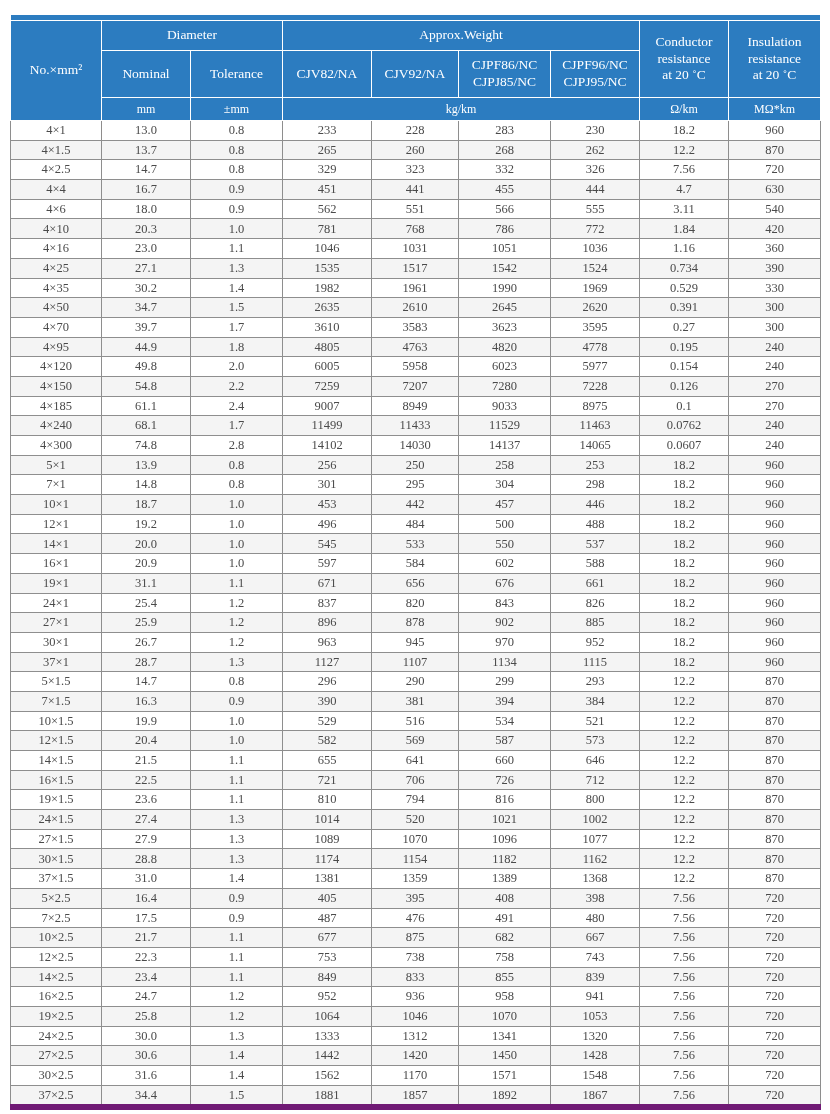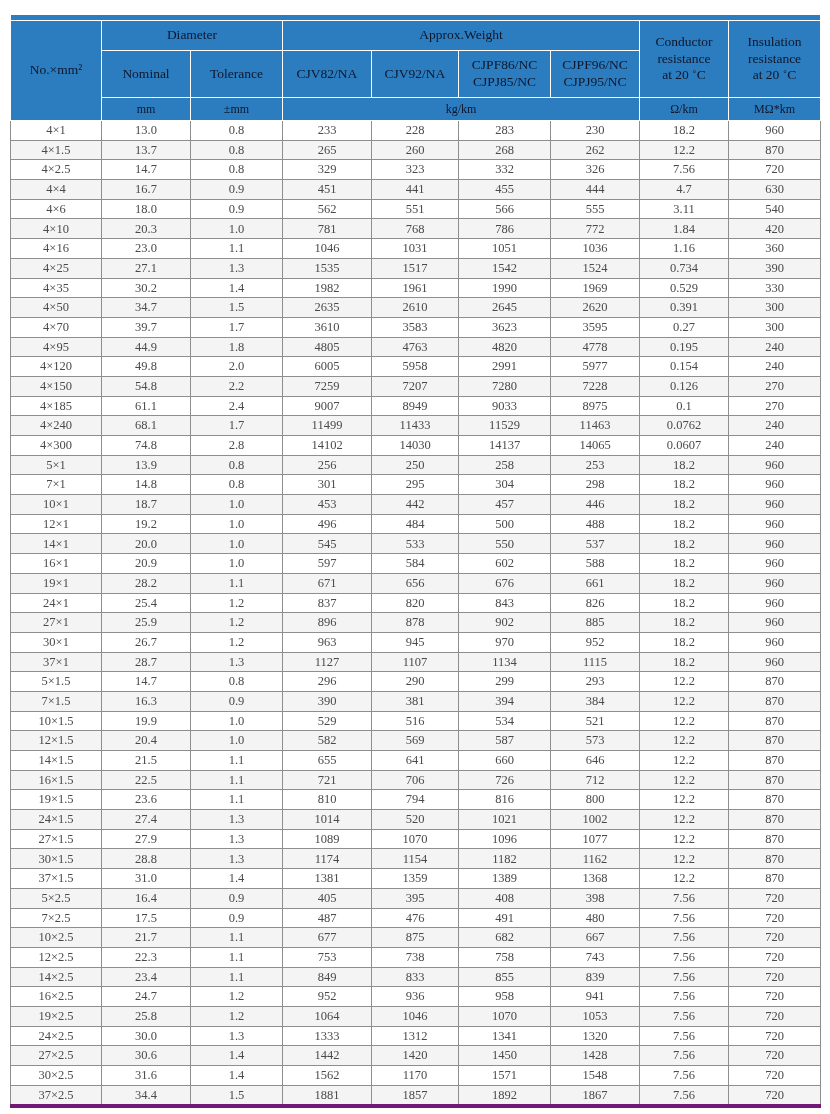--- a/index.html
+++ b/index.html
@@ -17,21 +17,21 @@
     background: #ffffff;
   }
   table.spec {
     border-collapse: collapse;
     table-layout: fixed;
     width: 810px;
   }
   
   thead th {
     background: #2c7cc0;
-    color: #0f172a;
+    color: #ffffff;
     border: 1px solid #ffffff;
     font-weight: normal;
     font-size: 13.5px;
     line-height: 1.25;
     text-align: center;
     vertical-align: middle;
     padding: 1px 2px;
     white-space: pre-line;
   }
   thead tr.strip-row th {
@@ -49,21 +49,21 @@
     color: #4a4a4a;
     font-size: 12.5px;
     text-align: center;
     vertical-align: middle;
     height: 18.7px;
     padding: 0 2px;
     line-height: 1;
     background: #ffffff;
   }
   tbody tr:nth-child(even) td { background: #f4f4f4; }
-  tbody { border-bottom: 4px solid #701a75; }
+  tbody { border-bottom: 6px solid #701a75; }
 </style>
 </head>
 <body>
 
 <div class="page">
   <table class="spec">
     <colgroup>
       <col style="width:91px">
         <col style="width:89px">
         <col style="width:92px">
@@ -239,21 +239,21 @@
           <td>4778</td>
           <td>0.195</td>
           <td>240</td>
         </tr>
         <tr>
           <td>4×120</td>
           <td>49.8</td>
           <td>2.0</td>
           <td>6005</td>
           <td>5958</td>
-          <td>2991</td>
+          <td>6023</td>
           <td>5977</td>
           <td>0.154</td>
           <td>240</td>
         </tr>
         <tr>
           <td>4×150</td>
           <td>54.8</td>
           <td>2.2</td>
           <td>7259</td>
           <td>7207</td>
@@ -356,21 +356,21 @@
           <td>1.0</td>
           <td>597</td>
           <td>584</td>
           <td>602</td>
           <td>588</td>
           <td>18.2</td>
           <td>960</td>
         </tr>
         <tr>
           <td>19×1</td>
-          <td>28.2</td>
+          <td>31.1</td>
           <td>1.1</td>
           <td>671</td>
           <td>656</td>
           <td>676</td>
           <td>661</td>
           <td>18.2</td>
           <td>960</td>
         </tr>
         <tr>
           <td>24×1</td>

